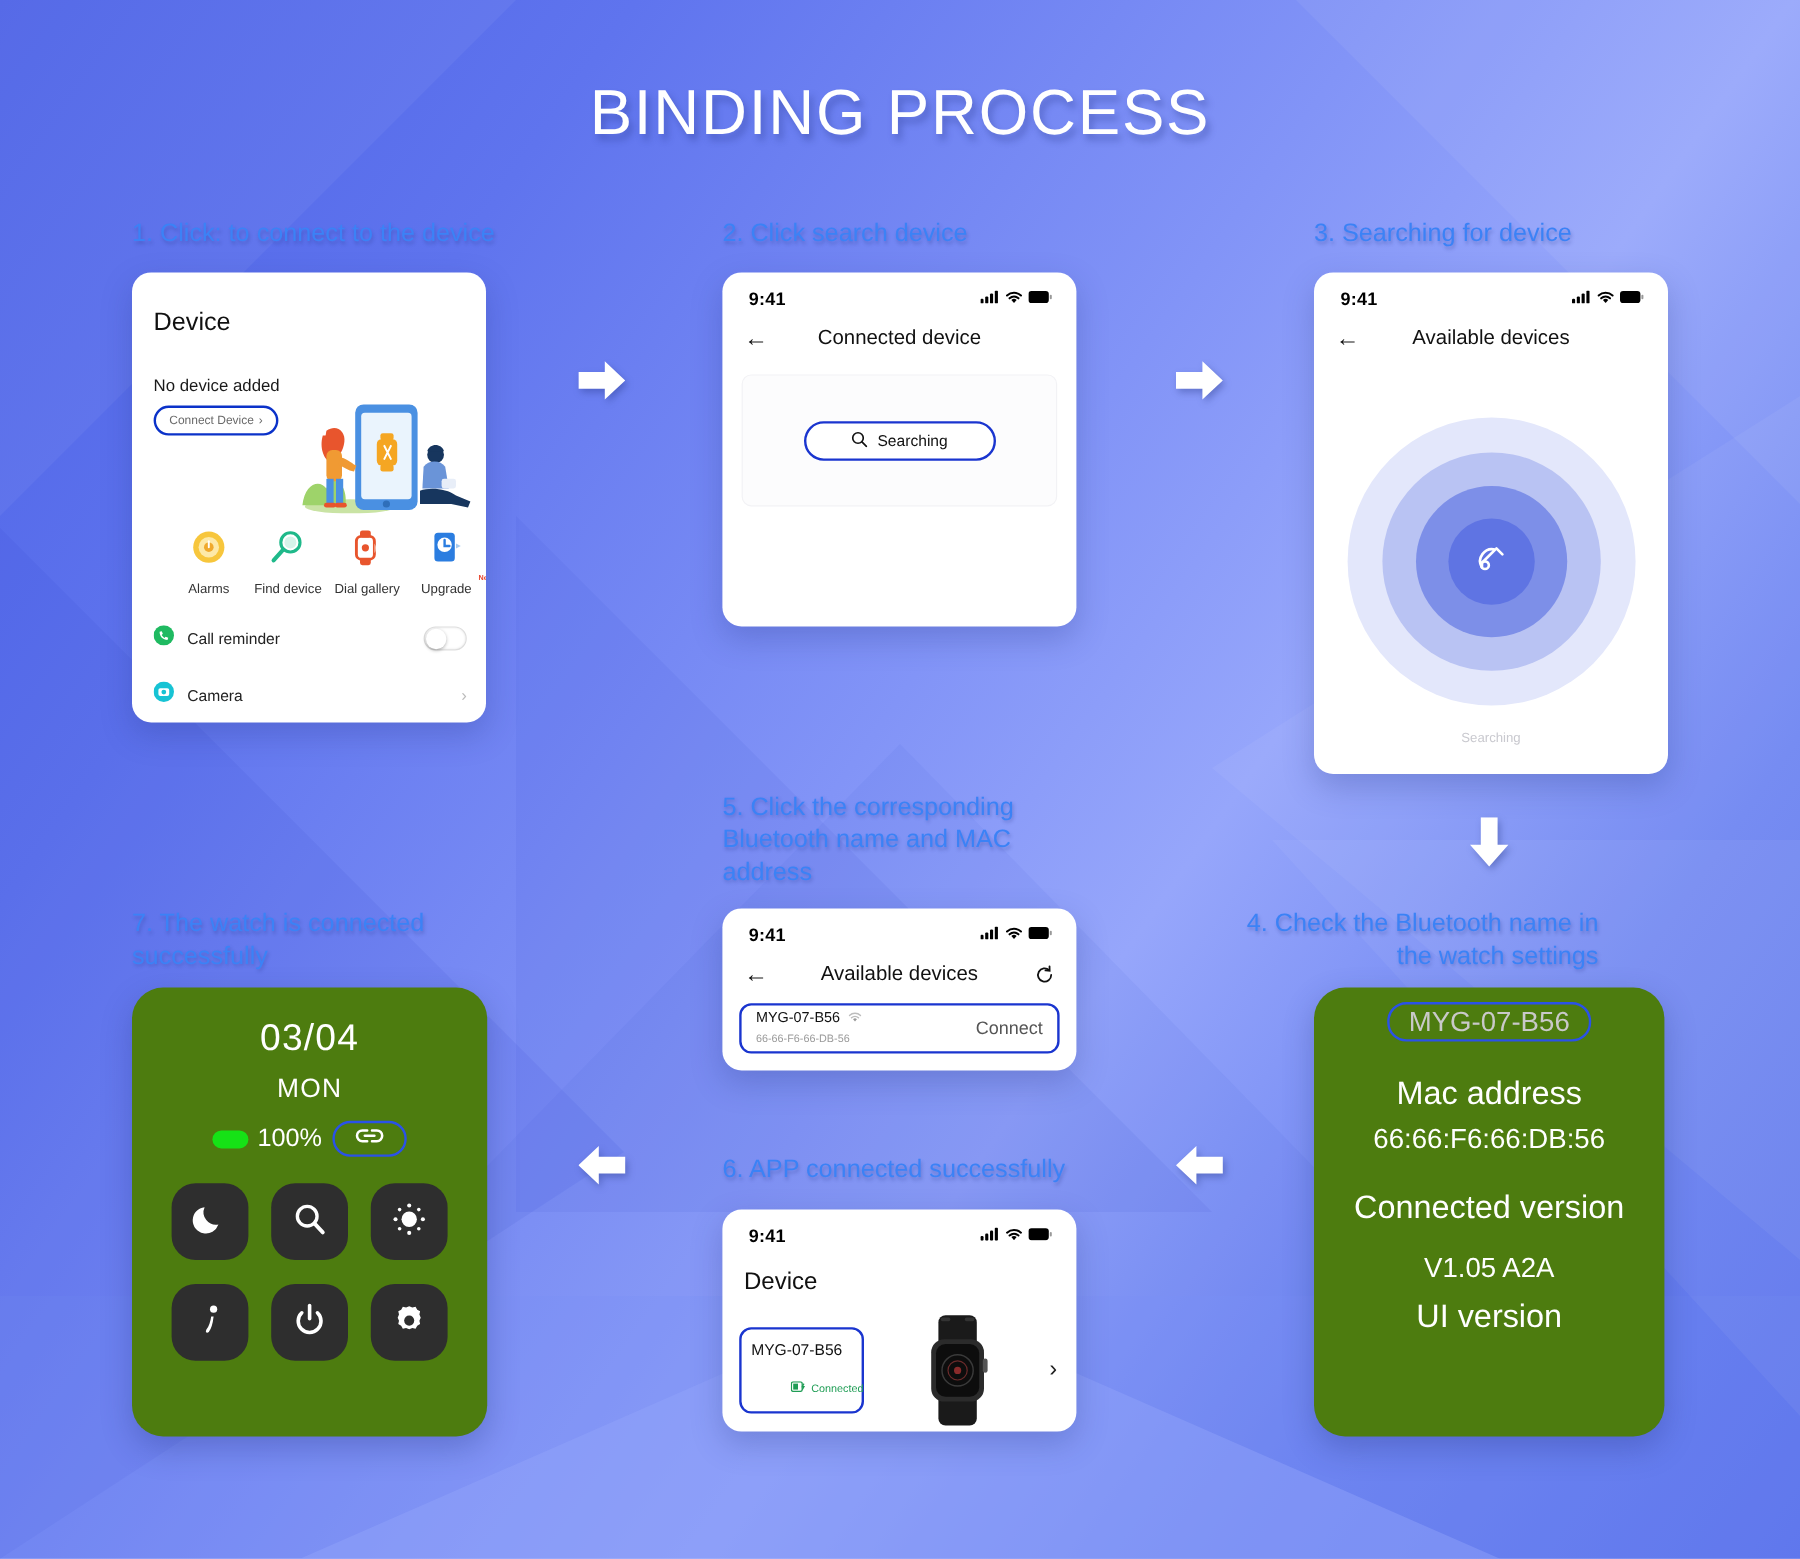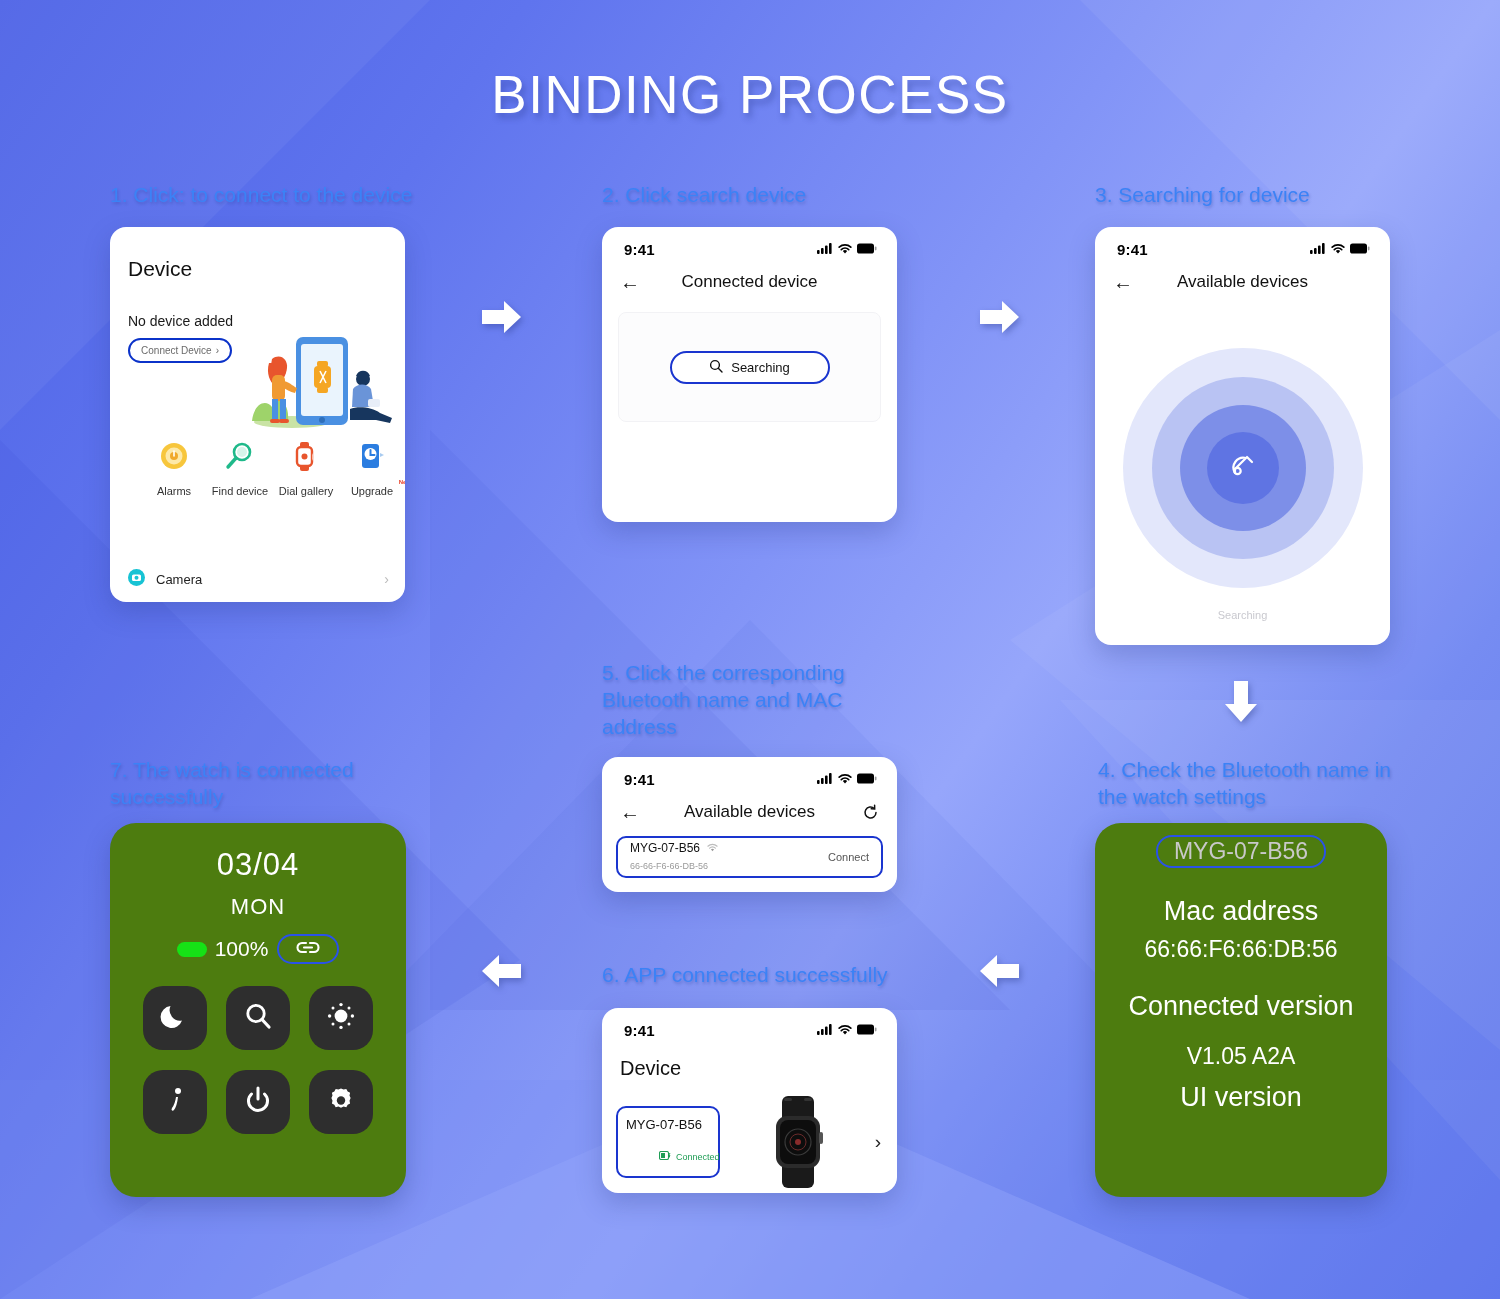--- a/index.html
+++ b/index.html
@@ -114,21 +114,21 @@
 
   
   #card5 { left: 602px; top: 757px; width: 295px; height: 135px; }
   .dev-row {
     margin: 6px 14px 0 14px; height: 42px; border: 2px solid #1a35cf; border-radius: 10px;
     display: flex; align-items: center; padding: 0 12px; background: #fff;
   }
   .dev-row .dr-left { flex: 1; }
   .dev-row .dr-name { font-size: 12px; color: #111; display:flex; align-items:center; gap:7px; }
   .dev-row .dr-mac { font-size: 9px; color: #9a9a9a; margin-top: 2px; }
-  .dev-row .dr-connect { font-size: 11px; color: #555; }
+  .dev-row .dr-connect { font-size: 15px; color: #555; }
 
   
   #card6 { left: 602px; top: 1008px; width: 295px; height: 185px; }
   #card6 .c6-title { font-size: 20px; color: #111; margin: 14px 0 0 18px; }
   .c6-body { display: flex; align-items: center; margin-top: 14px; padding: 0 14px; }
   .c6-pill {
     width: 104px; height: 72px; border: 2px solid #1a35cf; border-radius: 10px;
     padding: 9px 8px; background: #fff;
   }
   .c6-pill .nm { font-size: 13px; color: #111; }
@@ -175,21 +175,21 @@
     <polygon points="250,1299 750,1080 1250,1299" fill="#93a5fb" opacity="0.45"></polygon>
     <polygon points="1060,700 1500,1180 1500,700" fill="#ffffff" opacity="0.05"></polygon>
   </svg>
 </div>
 
 <div class="page-title">BINDING PROCESS</div>
 
 <div class="caption" style="left:110px; top:181px; width:420px;">1. Click: to connect to the device</div>
 <div class="caption" style="left:602px; top:181px; width:330px;">2. Click search device</div>
 <div class="caption" style="left:1095px; top:181px; width:340px;">3. Searching for device</div>
-<div class="caption" style="left:1098px; top:756px; width:300px;">4. Check the Bluetooth name in the watch settings</div>
+<div class="caption" style="left:1032px; top:756px; width:300px;text-align:right;">4. Check the Bluetooth name in the watch settings</div>
 <div class="caption" style="left:602px; top:659px; width:255px;">5. Click the corresponding Bluetooth name and MAC address</div>
 <div class="caption" style="left:602px; top:961px; width:330px;">6. APP connected successfully</div>
 <div class="caption" style="left:110px; top:756px; width:300px;">7. The watch is connected successfully</div>
 
 <div class="arrow" style="left:482px; top:298px;">
   <span>
     <svg width="40" height="38" viewBox="0 0 40 38">
         <polygon points="0,12 22,12 22,3 39,19 22,35 22,26 0,26" fill="#ffffff"></polygon>
       </svg>
   </span>
@@ -301,20 +301,30 @@
           <path d="M25 14 l4 2 l-4 2 z" fill="#a8cbf0"></path>
         </svg>
       </div>
       <div class="lbl">
         <span>Upgrade</span>
         <span class="badge-new">New</span>
       </div>
     </div>
   </div>
 
+  <div class="c1-row" style="top:287px;">
+    <span>
+      <svg width="17" height="17" viewBox="0 0 17 17">
+          <circle cx="8.5" cy="8.5" r="8.5" fill="#1fba61"></circle>
+      <path d="M5 5.5 c0 4 2.8 6.8 6.6 6.8 l0.6 -1.8 l-2.2 -0.9 l-1 1 c-1 -0.6 -1.8 -1.4 -2.3 -2.4 l1 -1 l-0.9 -2.2 z" fill="#fff"></path>
+        </svg>
+    </span>
+    <span class="rlbl">Call reminder</span>
+    <span class="toggle"></span>
+  </div>
   <div class="c1-row" style="top:334px;">
     <span>
       <svg width="17" height="17" viewBox="0 0 17 17">
           <circle cx="8.5" cy="8.5" r="8.5" fill="#17c3d4"></circle>
       <rect x="4" y="5.5" width="9" height="6.5" rx="1.6" fill="#fff"></rect>
           <circle cx="8.5" cy="8.7" r="2" fill="#17c3d4"></circle>
         </svg>
     </span>
     <span class="rlbl">Camera</span>
     <span class="chev">›</span>

